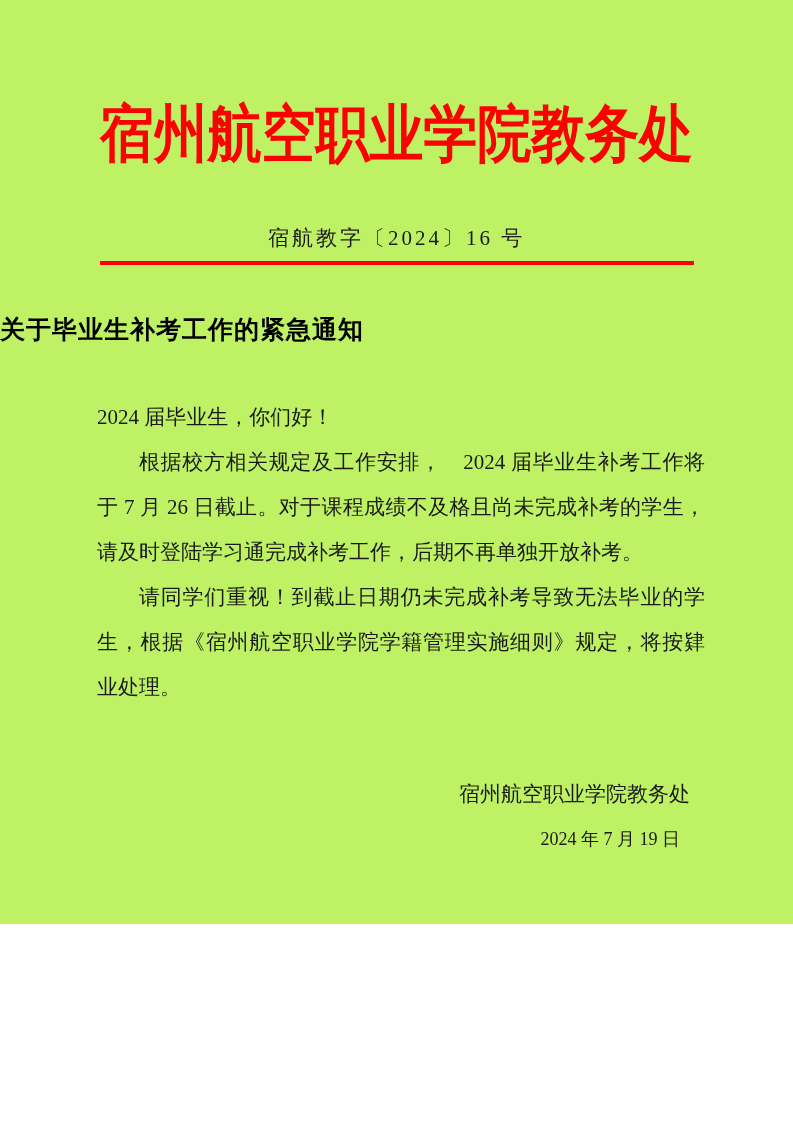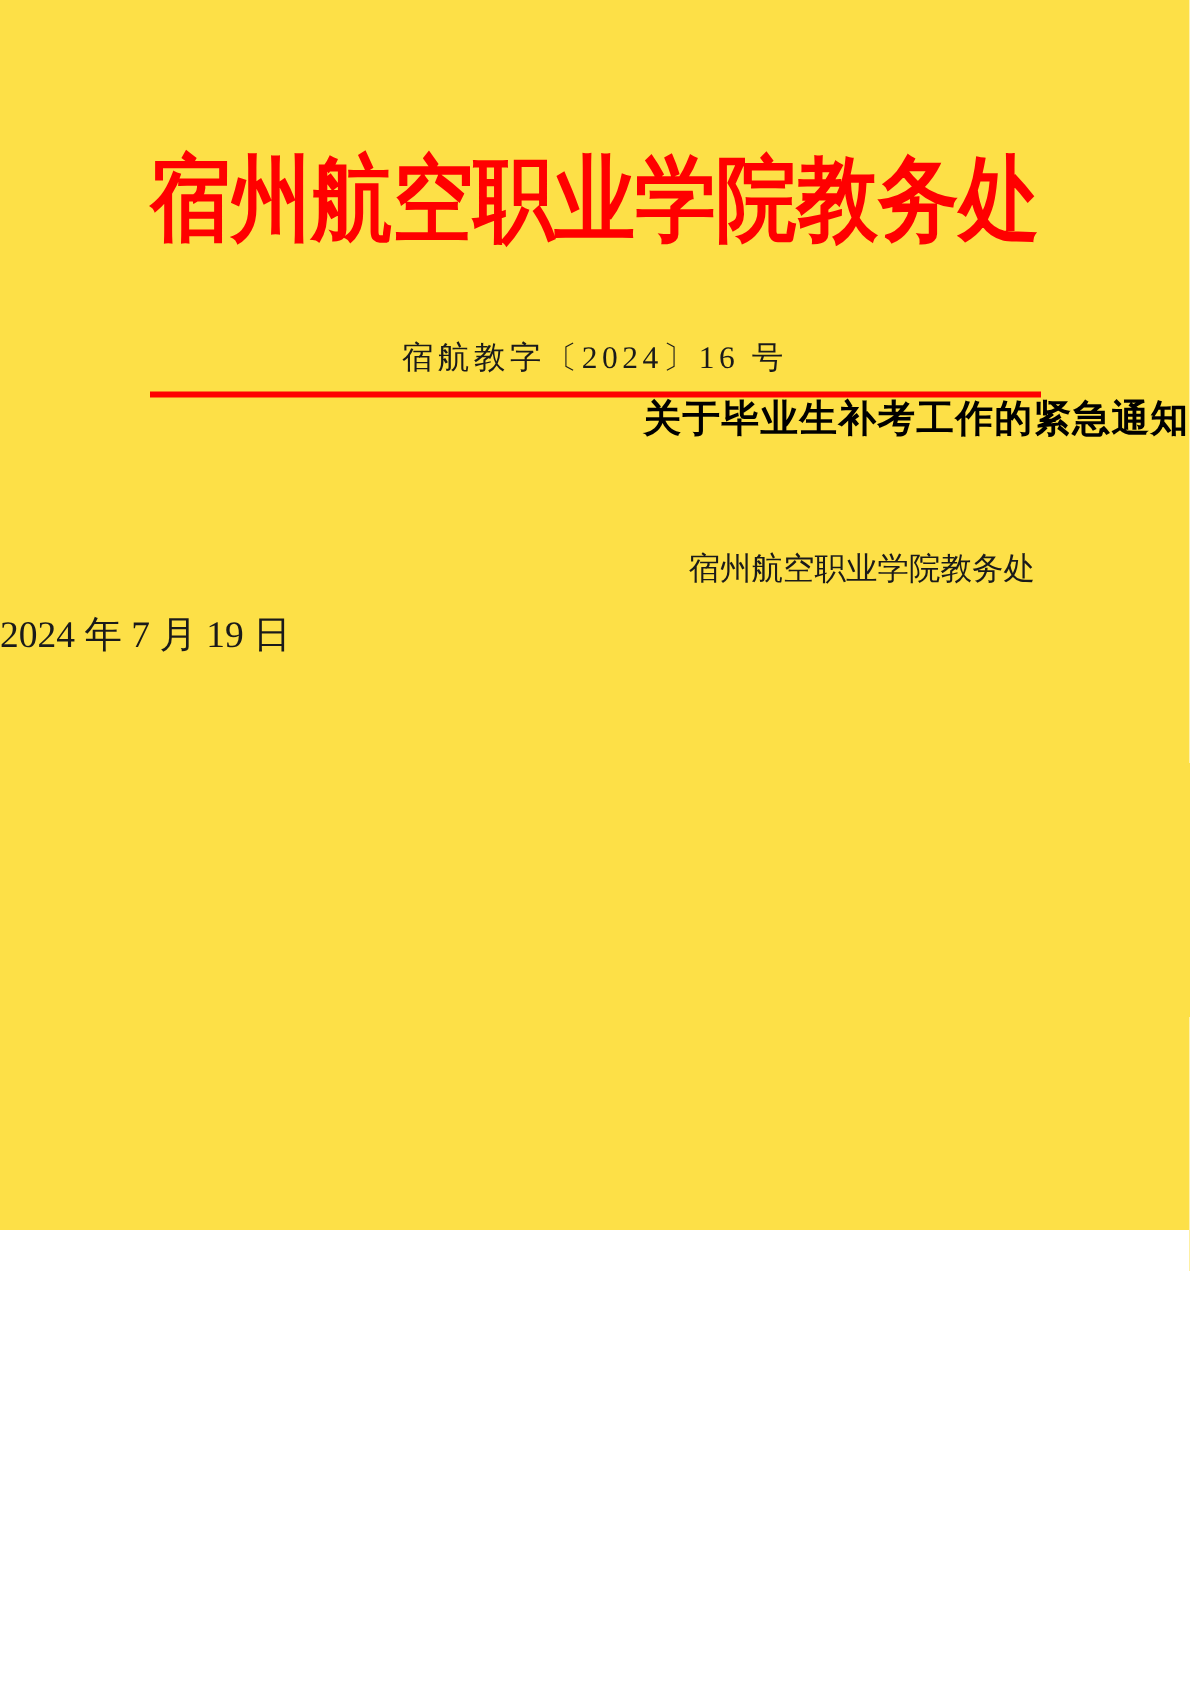--- a/index.html
+++ b/index.html
@@ -2,23 +2,23 @@
 <html><head>
 <meta charset="utf-8">
 <style>
   * { margin: 0; padding: 0; box-sizing: border-box; }
   html, body { background: #ffffff; }
   body { font-family: "Liberation Serif", "DejaVu Serif", serif; }
 
   .page {
     position: relative;
     width: 793px;
-    height: 820px;
+    height: 924px;
     margin: 0 auto;
-    background: #fde047;
+    background: #bef264;
     overflow: hidden;
     color: #000000;
   }
 
   .org-title {
     margin-top: 98px;
     height: 72px;
     line-height: 72px;
     text-align: center;
     font-size: 62px;
@@ -40,21 +40,22 @@
   }
 
   .red-line {
     margin: 10px auto 0 auto;
     width: 594px;
     height: 0;
     border-top: 4px solid #ff0000;
   }
 
   .notice-title {
-    text-align: right;
+    margin-top: 50px;
+    text-align: left;
     font-size: 25px;
     line-height: 30px;
     font-weight: bold;
     color: #000000;
     letter-spacing: 1px;
   }
 
   .body-text {
     margin-top: 50px;
     padding-left: 97px;
@@ -72,37 +73,42 @@
     padding-right: 103px;
     text-align: right;
     font-size: 21px;
     line-height: 28px;
     color: #1a1a1a;
   }
 
   .date {
     margin-top: 18px;
     padding-right: 113px;
-    text-align: left;
-    font-size: 25px;
+    text-align: right;
+    font-size: 18px;
     line-height: 26px;
     color: #1a1a1a;
   }
 </style>
 </head>
 <body>
 
 <div class="page">
 
   <div class="org-title">宿州航空职业学院教务处</div>
 
   <div class="doc-number">宿航教字〔2024〕16 号</div>
 
   <div class="red-line"></div>
 
   <div class="notice-title">关于毕业生补考工作的紧急通知</div>
 
+  <div class="body-text">
+    <p>2024 届毕业生，你们好！</p>
+    <p class="indent">根据校方相关规定及工作安排，　2024 届毕业生补考工作将于 7 月 26 日截止。对于课程成绩不及格且尚未完成补考的学生，请及时登陆学习通完成补考工作，后期不再单独开放补考。</p>
+    <p class="indent">请同学们重视！到截止日期仍未完成补考导致无法毕业的学生，根据《宿州航空职业学院学籍管理实施细则》规定，将按肄业处理。</p>
+  </div>
 
   <div class="signature">宿州航空职业学院教务处</div>
 
   <div class="date">2024 年 7 月 19 日</div>
 
 </div>
 
 </body></html>

